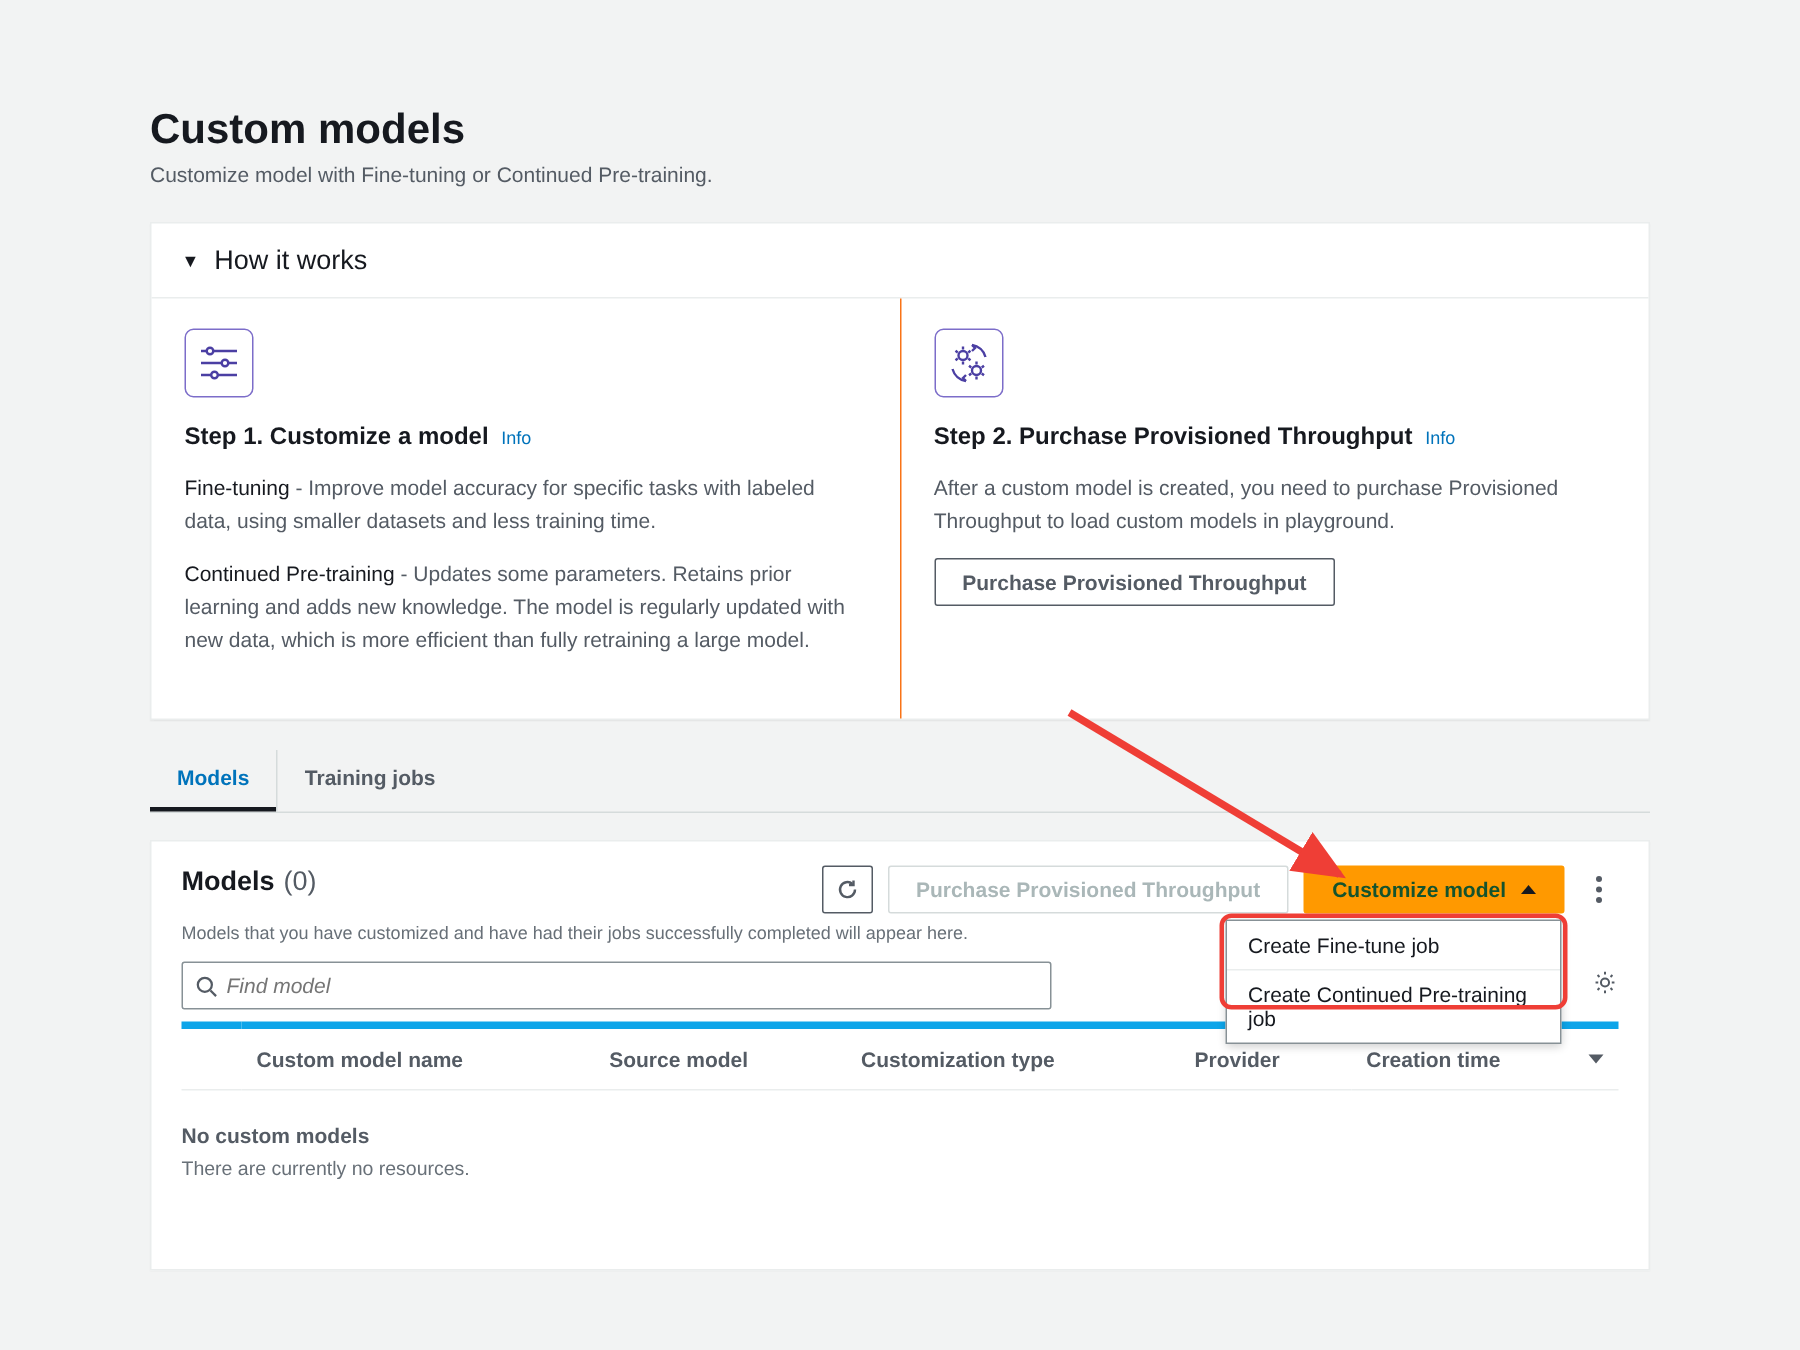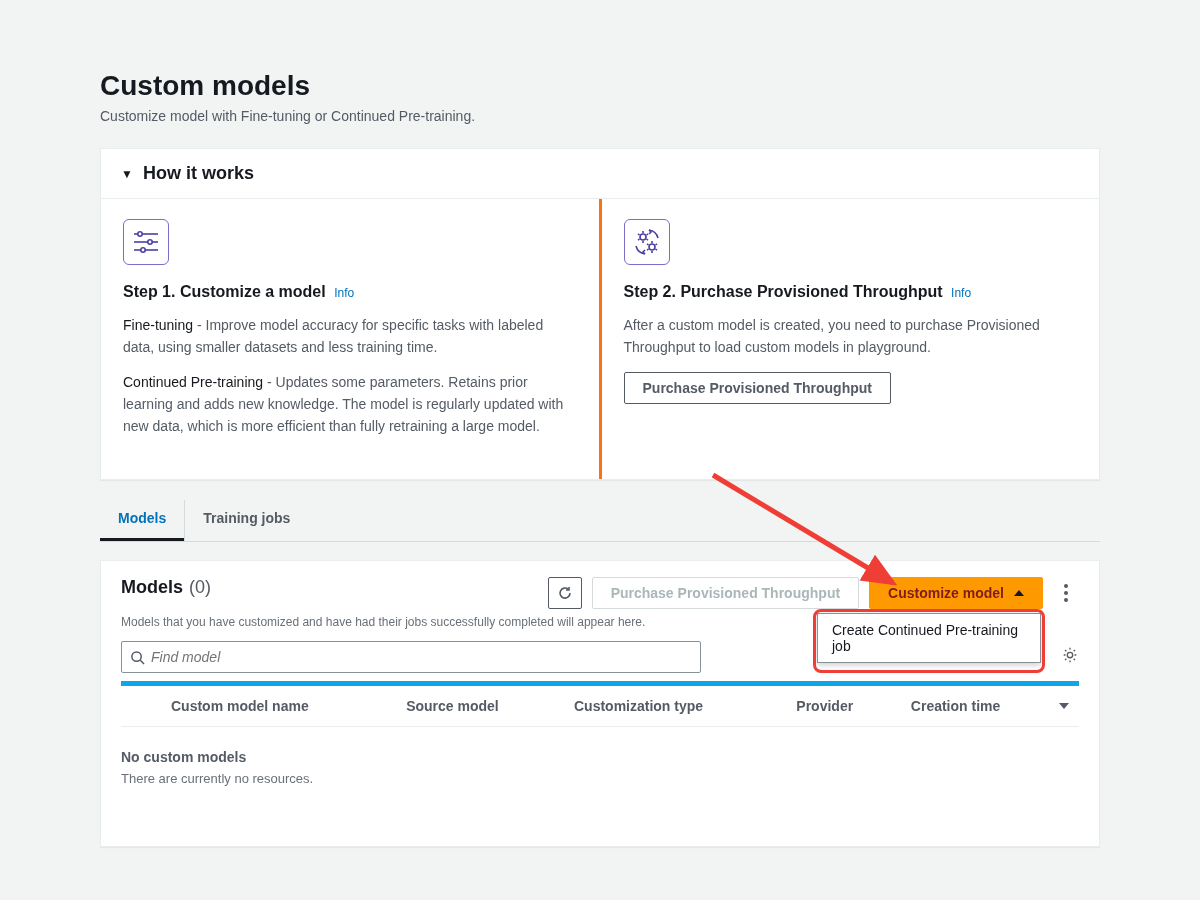--- a/index.html
+++ b/index.html
@@ -38,32 +38,32 @@
     border-bottom: 1px solid #eaeded;
     cursor: pointer;
   }
   .panel-header .caret {
     font-size: 12px;
     margin-right: 10px;
     color: #16191f;
   }
   .panel-header-title {
     font-size: 18px;
-    font-weight: 700;
+    font-weight: 400;
   }
   .panel-body {
     display: flex;
     gap: 0;
   }
   .step-col {
     flex: 1;
     padding: 20px 22px 28px;
   }
   .step-col + .step-col {
-    border-left: 3px solid #f97316;
+    border-left: 1px solid #f97316;
   }
   .step-icon {
     width: 46px;
     height: 46px;
     border: 1.5px solid #7c6dc9;
     border-radius: 6px;
     display: flex;
     align-items: center;
     justify-content: center;
     margin-bottom: 18px;
@@ -98,21 +98,21 @@
     border: 1px solid #545b64;
     border-radius: 2px;
     background: #fff;
     color: #545b64;
     cursor: pointer;
     height: 32px;
   }
   .btn-primary {
     background: #ff9900;
     border-color: #ff9900;
-    color: #7f1d1d;
+    color: #14532d;
   }
   .btn-icon {
     width: 34px;
     padding: 0;
     justify-content: center;
   }
   .tabs {
     display: flex;
     gap: 0;
     border-bottom: 1px solid #d5dbdb;
@@ -365,20 +365,21 @@
           <span>Customize model</span>
           <span class="caret-up"></span>
         </button>
         <div class="more-btn">
           <span></span>
             <span></span>
             <span></span>
         </div>
 
         <div class="dropdown">
+          <div class="dropdown-item">Create Fine-tune job</div>
           <div class="dropdown-item">Create Continued Pre-training job</div>
         </div>
         <div class="highlight-box"></div>
       </div>
     </div>
     <div class="models-desc">Models that you have customized and have had their jobs successfully completed will appear here.</div>
 
     <div class="search-row">
       <div class="search-box">
         <svg width="15" height="15" viewBox="0 0 16 16" fill="none" stroke="#545b64" stroke-width="1.6" style="margin-right:6px;">

